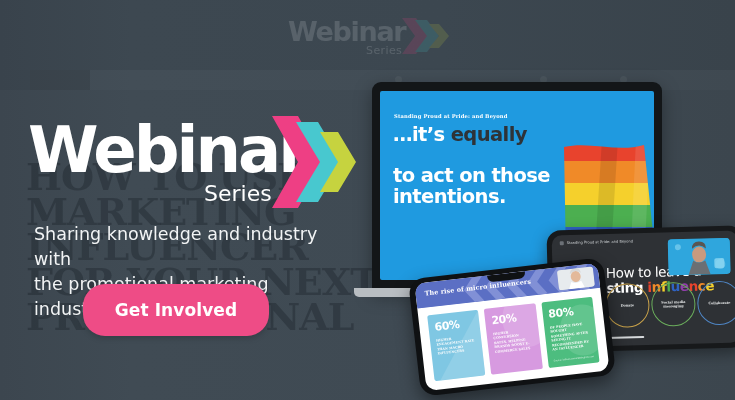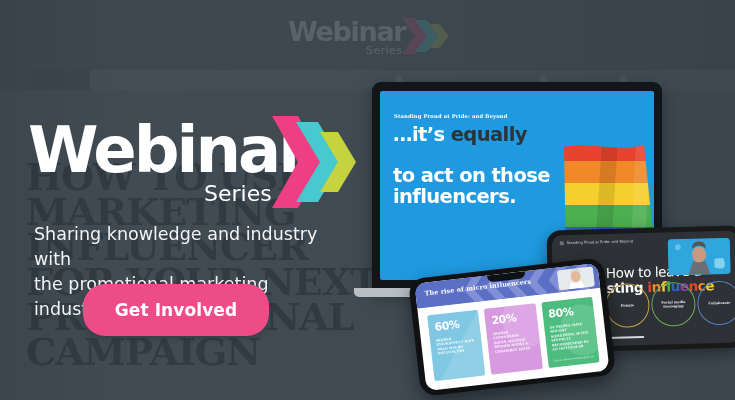--- a/index.html
+++ b/index.html
@@ -185,21 +185,20 @@
   <div class="bg-browser-dots" style="left:620px;"></div>
   <div class="bg-sidestrip"></div>
   <div class="bg-page"></div>
 
   <div class="ghost-head">
     <div>HOW TO USE</div>
     <div>MARKETING</div>
     <div>INFLUENCER</div>
     <div>FOR YOUR NEXT</div>
     <div>PROMOTIONAL</div>
-    <div>CAMPAIGN</div>
   </div>
 
   <div class="top-logo">
     <div class="tl-word">Webinar</div>
     <div class="tl-sub">Series</div>
     <div class="tl-chevs">
       <svg width="52" height="36" viewBox="0 0 52 36">
         <path d="M0 0 H14 L27 18 L14 36 H0 L13 18 Z" fill="#ee3f84"></path>
         <path d="M13 2 H25 L37 18 L25 34 H13 L25 18 Z" fill="#48c8cf"></path>
         <path d="M27 6 H37 L47 18 L37 30 H27 L37 18 Z" fill="#c6d33f"></path>
@@ -230,21 +229,21 @@
   <div class="devices">
 
     <div class="laptop">
       <div class="laptop-lid">
         <div class="laptop-screen">
           <div class="slide-kicker">Standing Proud at Pride: and Beyond</div>
           <div class="slide-head">
             <span>…it’s </span><span class="dk">equally</span><br>
             <br>
             <span>to act on those</span><br>
-            <span>influencers.</span>
+            <span>intentions.</span>
           </div>
           <div class="flag">
             <svg width="128" height="128" viewBox="0 0 128 128" preserveAspectRatio="none">
               <defs>
                 <clipPath id="flagclip">
                   <path d="M32 8 C58 2, 86 14, 112 6 L124 124 C96 116, 64 128, 34 120 Z"></path>
                 </clipPath>
               </defs>
               <g clip-path="url(#flagclip)">
                 <rect x="0" y="0" width="128" height="22" fill="#e8432d"></rect>

